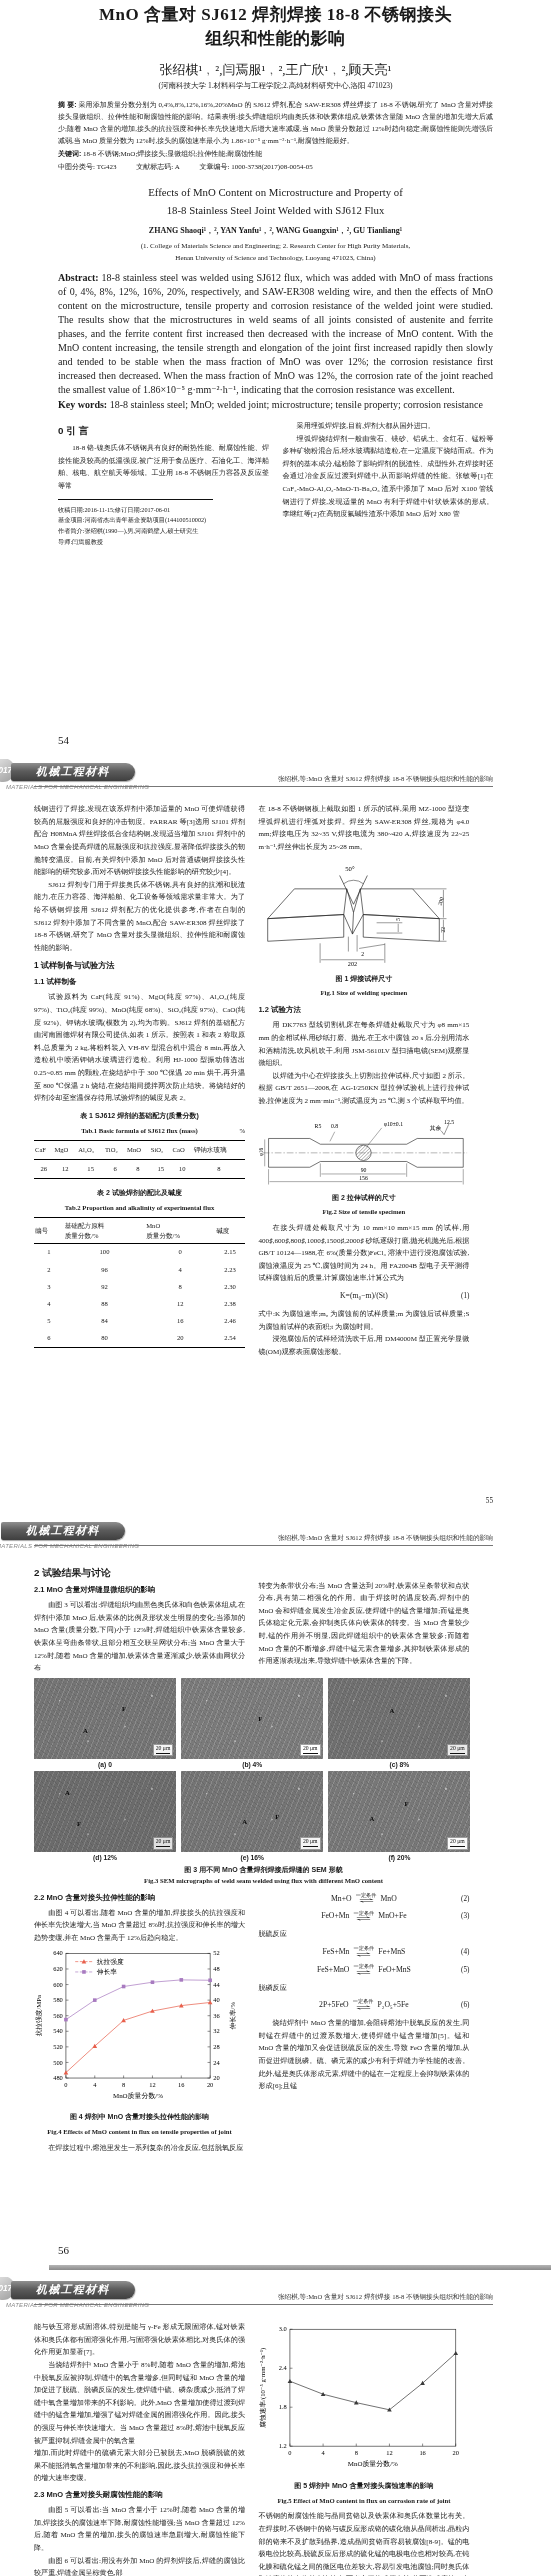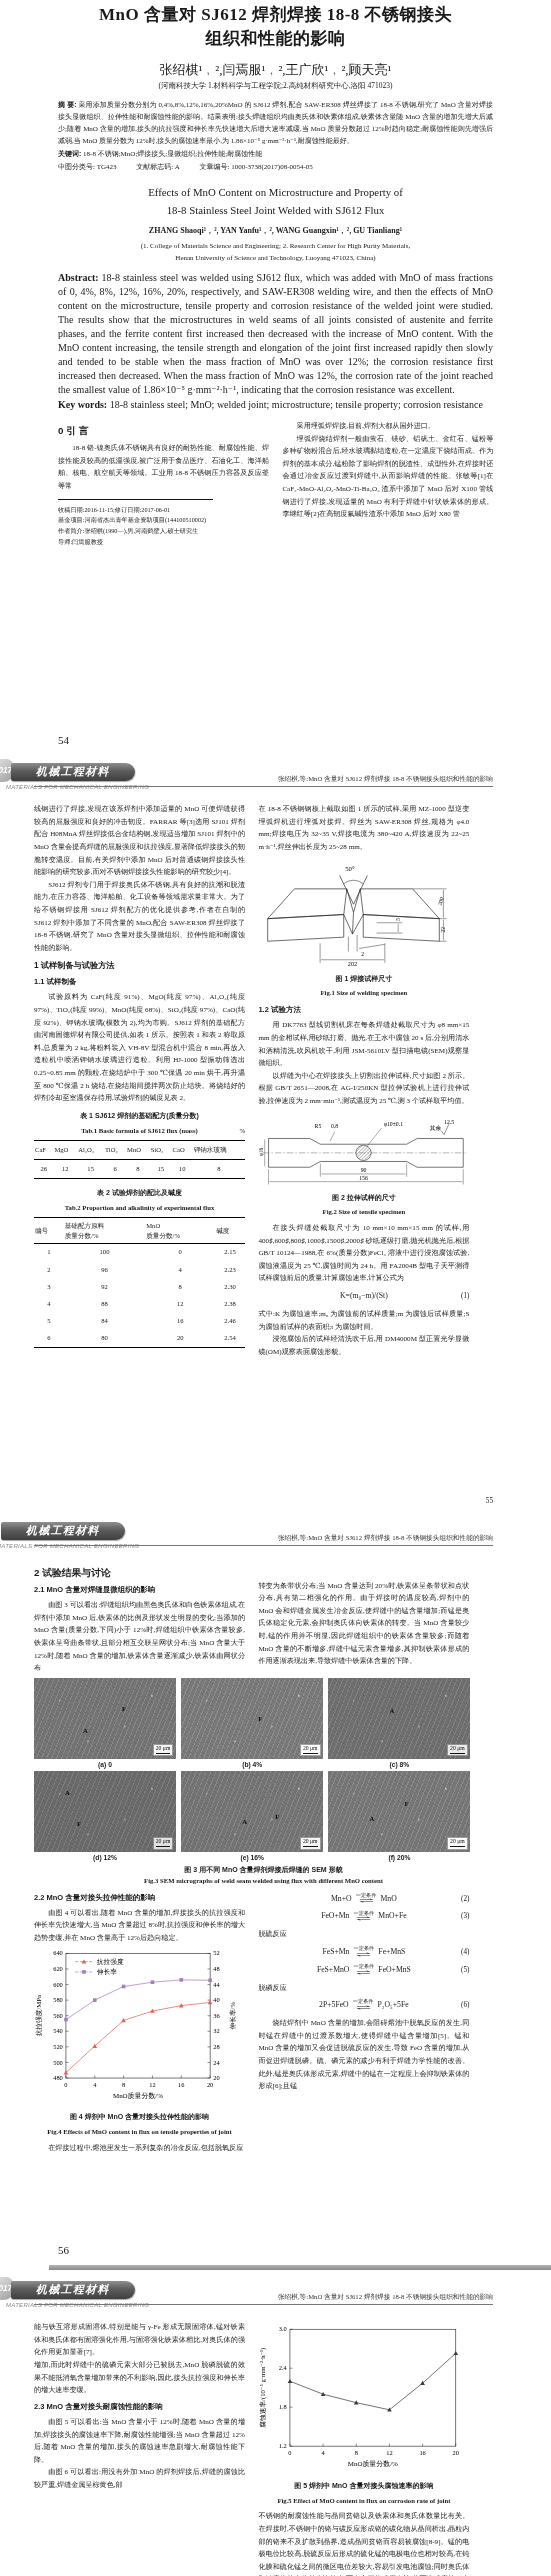--- a/index.html
+++ b/index.html
@@ -527,20 +527,21 @@
   <div class="hdr">
     <div class="hdr-year">2017</div>
     <div class="hdr-banner">机械工程材料</div>
     <div class="hdr-en">MATERIALS FOR MECHANICAL ENGINEERING</div>
     <div class="hdr-run">张绍棋,等:MnO 含量对 SJ612 焊剂焊接 18-8 不锈钢接头组织和性能的影响</div>
     <div class="hdr-rule"></div>
   </div>
   <div class="cols">
     <div class="col">
       <p style="text-indent:0;">能与铁互溶形成固溶体,特别是能与 γ-Fe 形成无限固溶体,锰对铁素体和奥氏体都有固溶强化作用,与固溶强化铁素体相比,对奥氏体的强化作用更加显著[7]。</p>
+      <p>当烧结焊剂中 MnO 含量小于 8%时,随着 MnO 含量的增加,熔池中脱氧反应被抑制,焊缝中的氧含量增多,但同时锰和 MnO 含量的增加促进了脱硫、脱磷反应的发生,使焊缝中硫、磷杂质减少,抵消了焊缝中氧含量增加带来的不利影响。此外,MnO 含量增加使得过渡到焊缝中的锰含量增加,增强了锰对焊缝金属的固溶强化作用。因此,接头的强度与伸长率快速增大。当 MnO 含量超过 8%时,熔池中脱氧反应被严重抑制,焊缝金属中的氧含量</p>
       <p style="text-indent:0;">增加,而此时焊缝中的硫磷元素大部分已被脱去,MnO 脱磷脱硫的效果不能抵消氧含量增加带来的不利影响,因此,接头抗拉强度和伸长率的增大速率变缓。</p>
       <div class="h2x">2.3  MnO 含量对接头耐腐蚀性能的影响</div>
       <p>由图 5 可以看出:当 MnO 含量小于 12%时,随着 MnO 含量的增加,焊接接头的腐蚀速率下降,耐腐蚀性能增强;当 MnO 含量超过 12%后,随着 MnO 含量的增加,接头的腐蚀速率急剧增大,耐腐蚀性能下降。</p>
       <p>由图 6 可以看出:用没有外加 MnO 的焊剂焊接后,焊缝的腐蚀比较严重,焊缝金属呈棕黄色,部</p>
     </div>
     <div class="col">
       <div class="chartwrap">
           <div id="fig5-chart"><svg width="206" height="147" viewBox="0 0 400 285" style="font-size:13.8px">
               <rect x="62" y="10" width="322" height="227" fill="none" stroke="#222" stroke-width="1.2"></rect>
               <line x1="62" y1="237" x2="62" y2="232" stroke="#222"></line>

